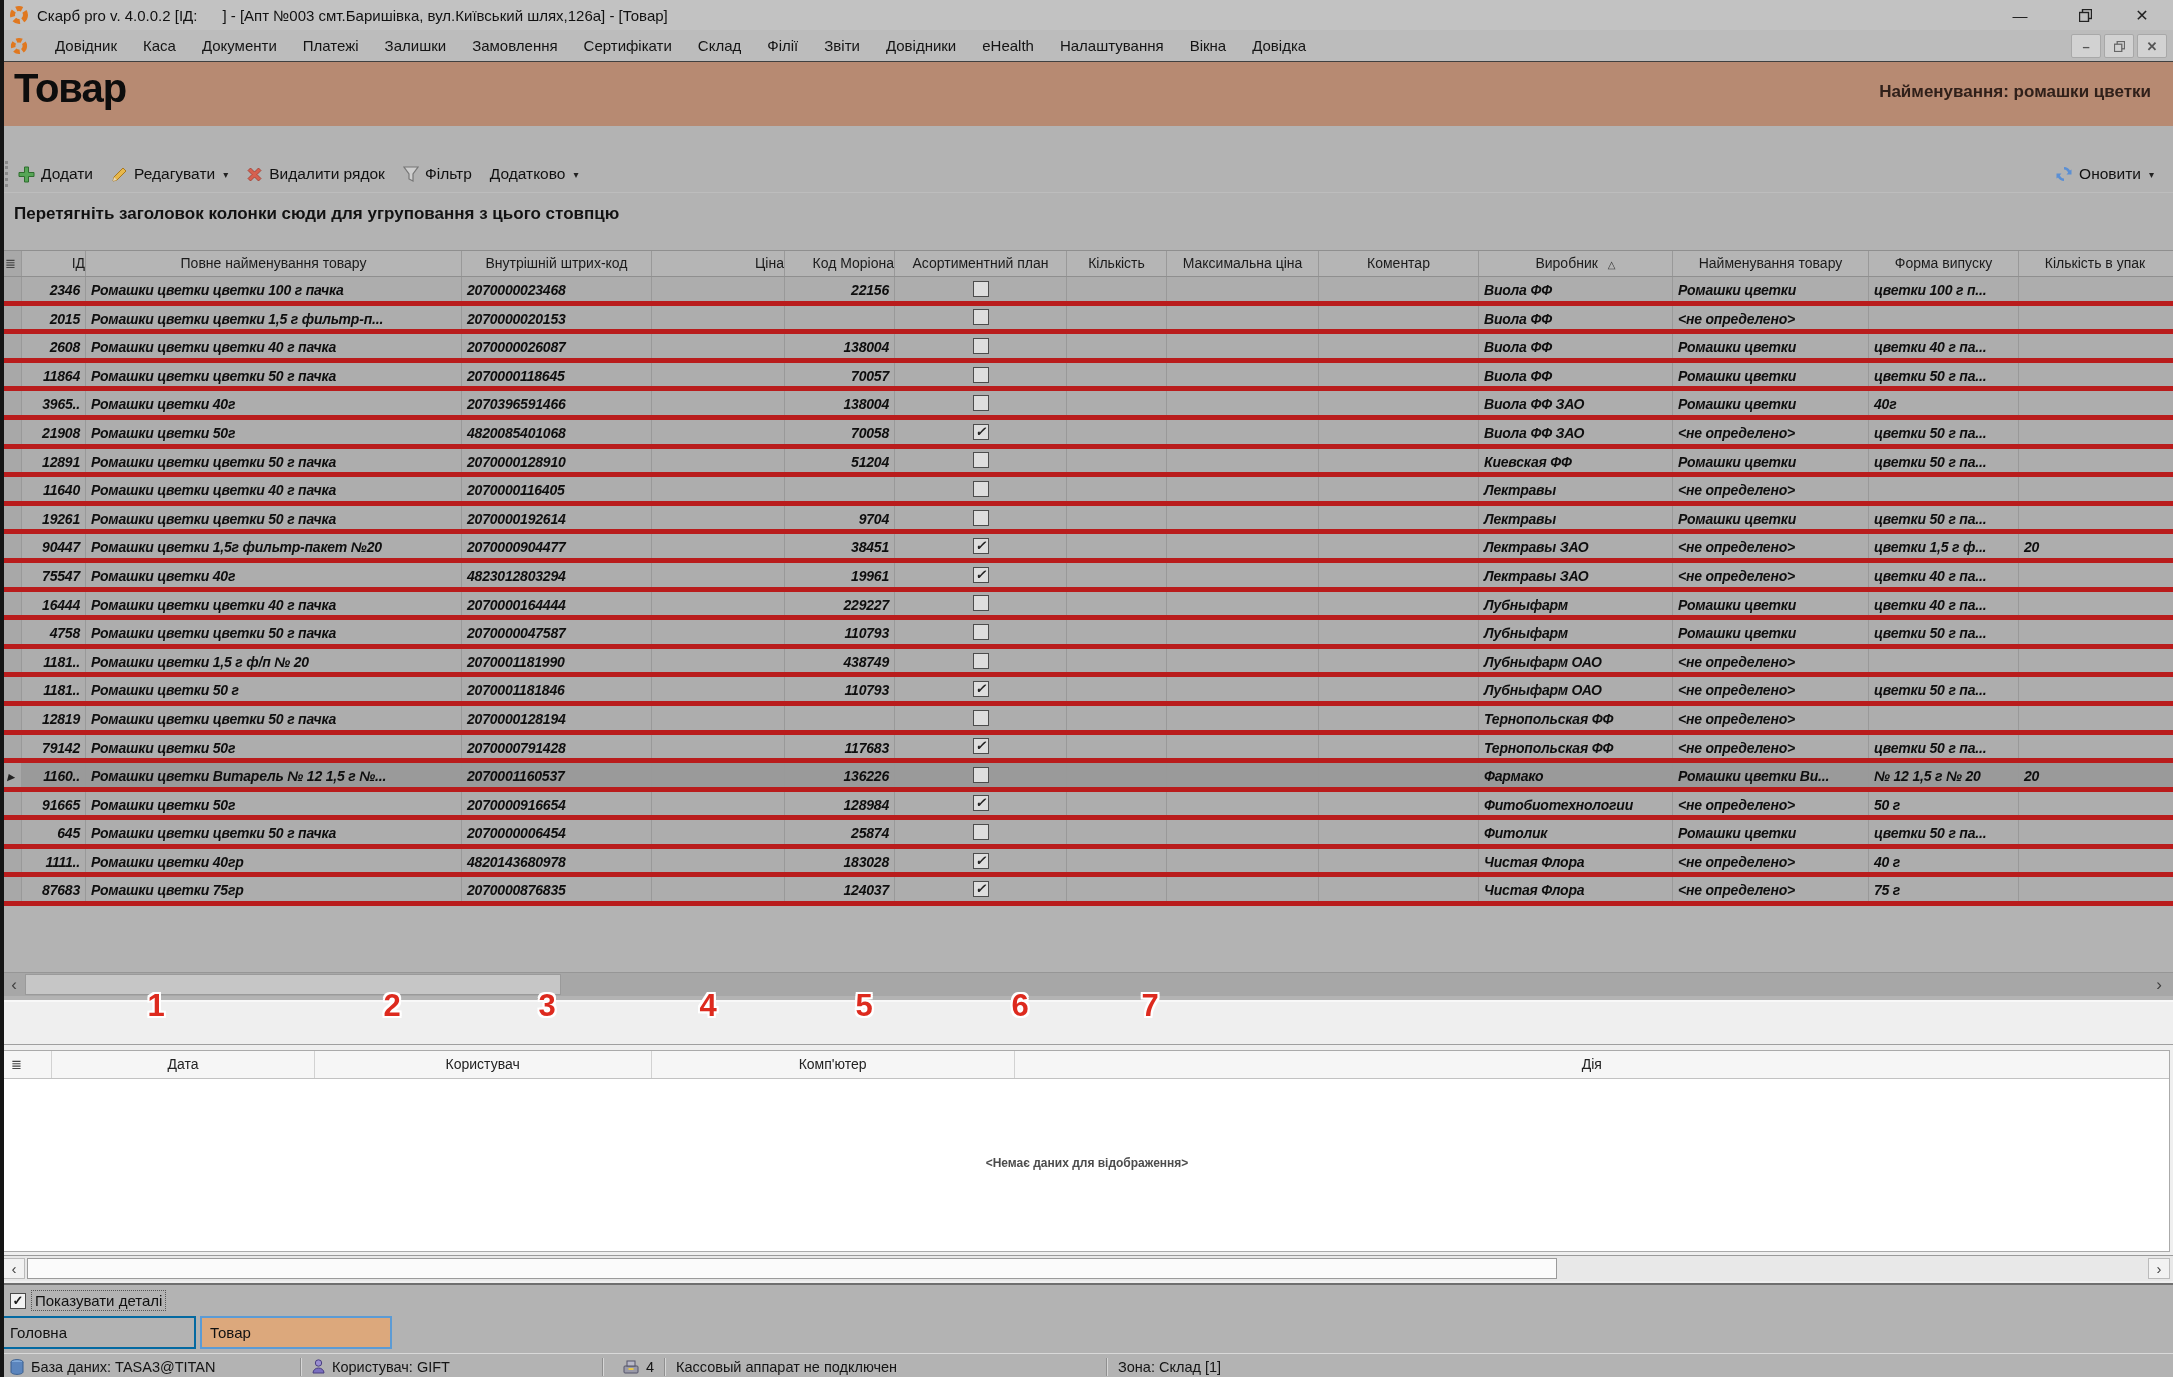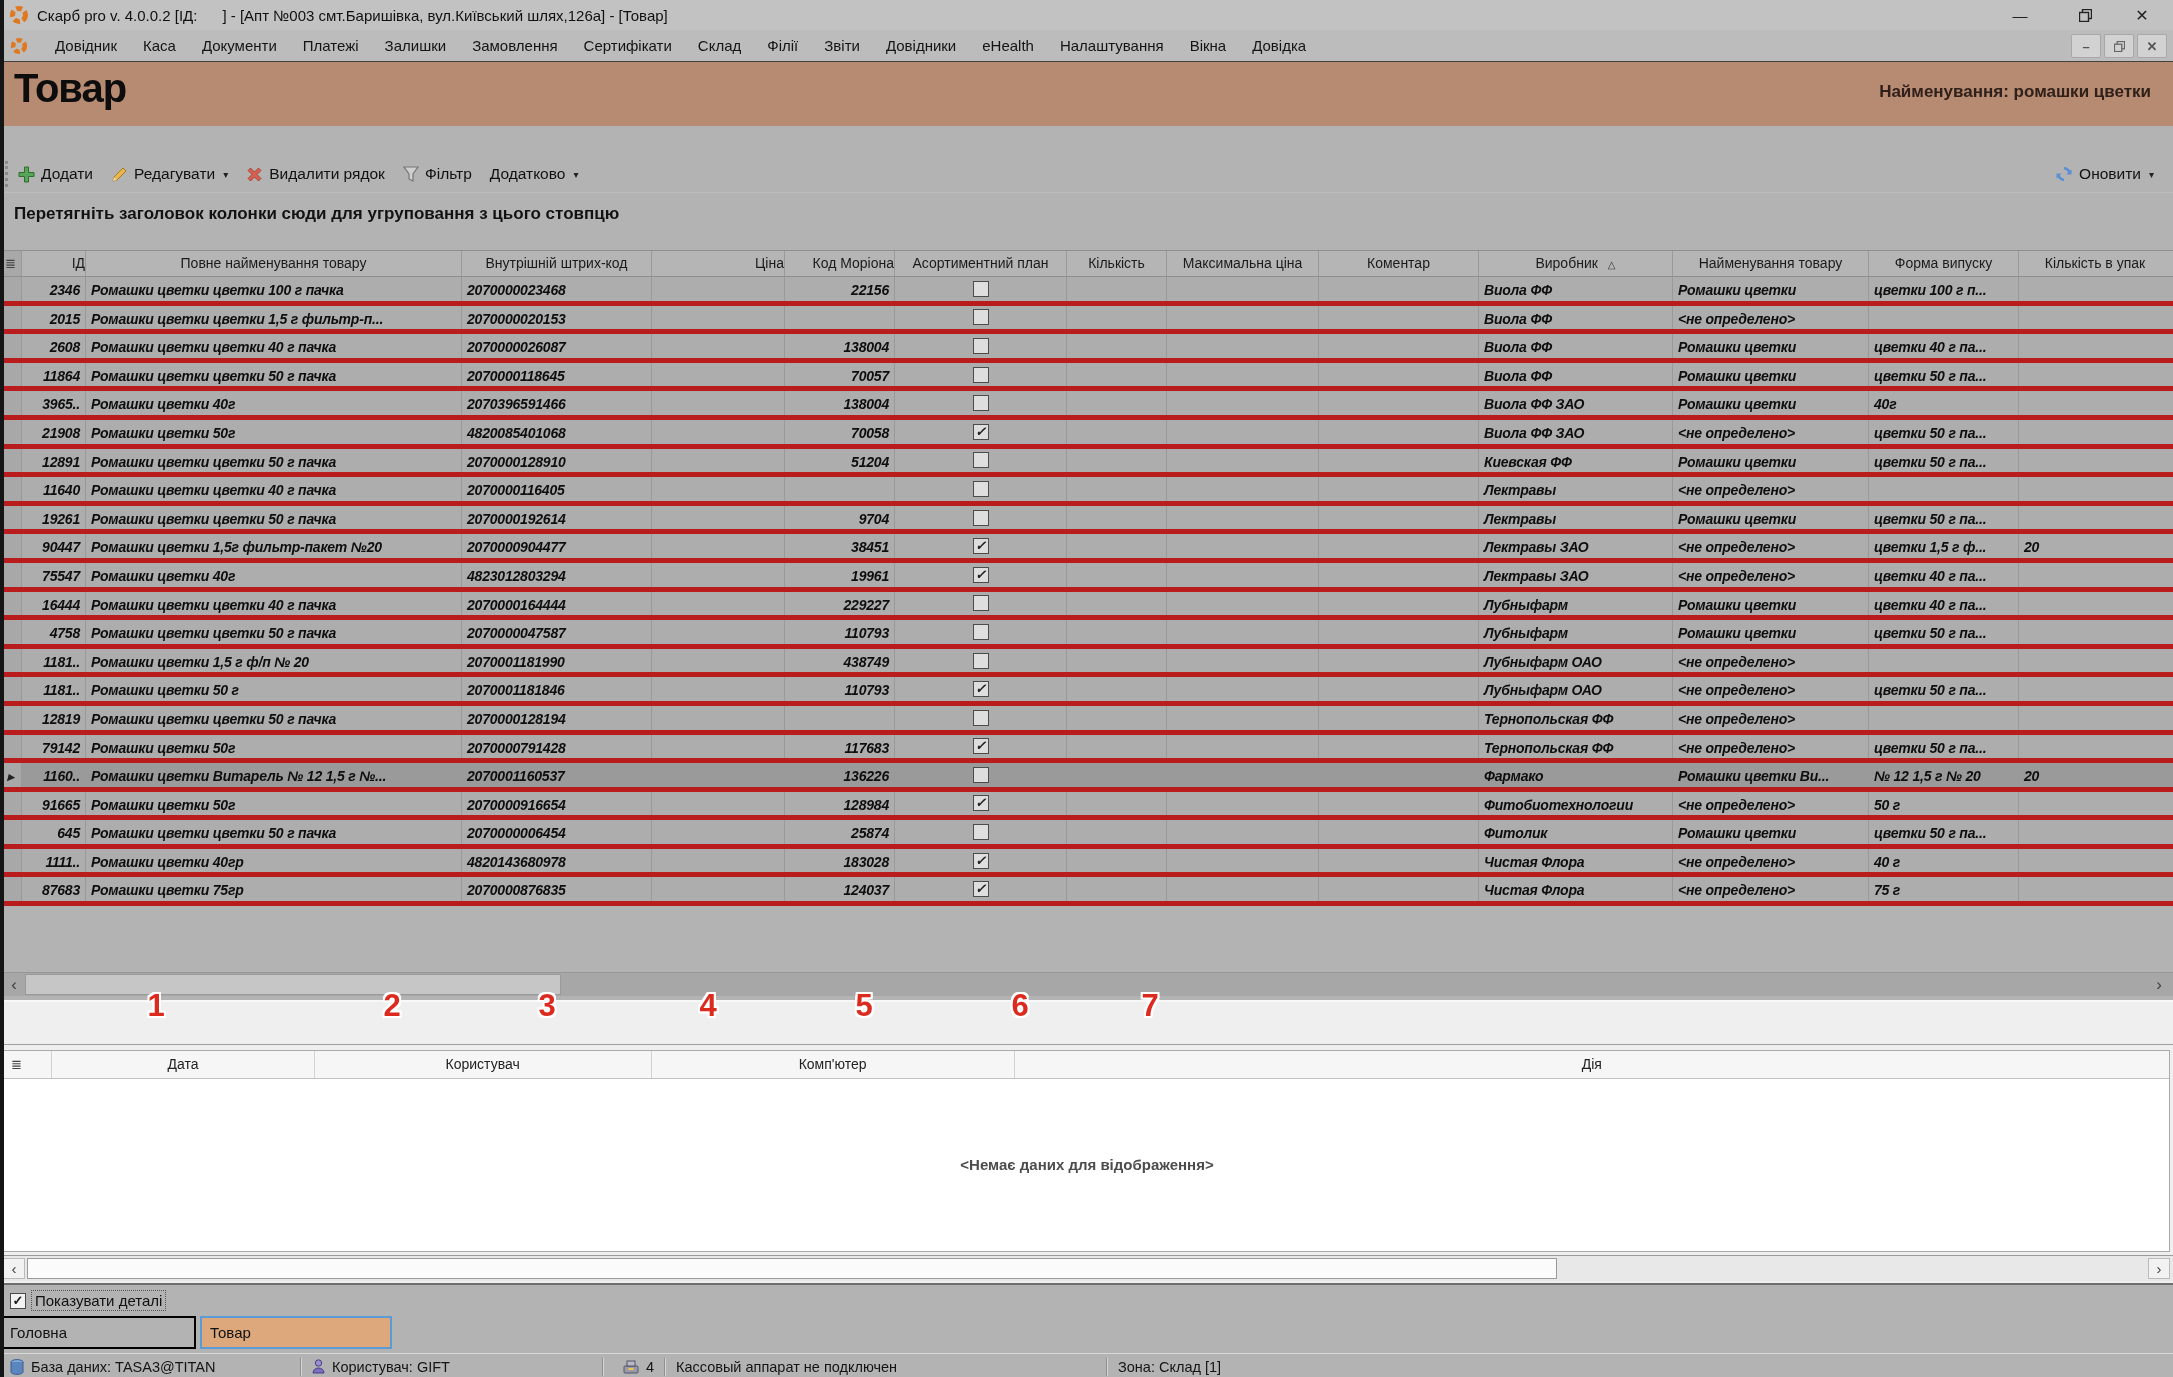--- a/index.html
+++ b/index.html
@@ -86,34 +86,34 @@
   .tabline{position:absolute;left:0;top:42px;width:2173px;height:1px;background:#9f9f9f;}
   .notes{position:absolute;left:0;top:-14px;width:2173px;height:40px;pointer-events:none;z-index:3;}
   .note{position:absolute;transform:translateX(-50%);font-size:31px;font-weight:800;color:#dd2a1e;text-shadow:2px 0 0 #fff,-2px 0 0 #fff,0 2px 0 #fff,0 -2px 0 #fff,2px 2px 0 #fff,-2px -2px 0 #fff,2px -2px 0 #fff,-2px 2px 0 #fff;}
   .n1{left:156px;} .n2{left:392px;} .n3{left:547px;} .n4{left:708px;} .n5{left:864px;} .n6{left:1020px;} .n7{left:1150px;}
 
   .bgrid{position:absolute;left:2px;top:48px;width:2168px;height:202px;background:#fff;border:1px solid #aaa;}
   .bghead{display:flex;height:28px;background:#f6f6f6;border-bottom:1px solid #c2c2c2;}
   .bhcell{font-size:14px;color:#222;text-align:center;line-height:27px;border-right:1px solid #d2d2d2;overflow:hidden;white-space:nowrap;}
   .bc-sel{width:55px;text-align:left;padding-left:8px;}
   .bc0{width:300px;} .bc1{width:385px;} .bc2{width:415px;} .bc3{width:1320px;border-right:none;}
-  .empty-msg{position:absolute;left:0;top:105px;width:2168px;text-align:center;font-size:15px;font-weight:bold;color:#4c4c4c;}
+  .empty-msg{position:absolute;left:0;top:105px;width:2168px;text-align:center;font-size:12px;font-weight:bold;color:#4c4c4c;}
 
   .bscroll{position:absolute;left:0;top:253px;width:2173px;height:26px;background:#e8e8e8;border-top:1px solid #9a9a9a;}
   .bs-arrow{position:absolute;top:2px;width:22px;height:21px;color:#3f3f3f;font-size:15px;line-height:20px;text-align:center;border:1px solid #bbb;background:#f2f2f2;}
   .bs-left{left:3px;} .bs-right{right:3px;}
   .bs-thumb{position:absolute;left:27px;top:2px;width:1530px;height:21px;background:#fbfbfb;border:1px solid #9a9a9a;}
 
   
   .footer{position:absolute;left:0;top:1283px;width:2173px;height:94px;background:#b3b3b3;border-top:2px solid #6f6f6f;}
   .showdet{position:absolute;left:10px;top:5px;display:flex;align-items:center;gap:5px;}
   .showdet .box{width:16px;height:16px;background:#f2f2f2;border:1.5px solid #4a4a4a;font-size:13px;line-height:13px;text-align:center;font-weight:bold;color:#1a1a1a;}
   .showdet .lbl{font-size:15px;color:#111;border:1px dotted #555;padding:1px 3px;}
   .winbtn{position:absolute;top:31px;height:33px;font-size:15px;color:#111;line-height:29px;padding-left:8px;}
-  .wb-home{left:0;width:196px;background:#b3b3b3;border:2px solid #000000;}
+  .wb-home{left:0;width:196px;background:#b3b3b3;border:2px solid #0369a1;}
   .wb-tovar{left:200px;width:192px;background:#dca87c;border:2px solid #5b9bd5;}
   .statusbar{position:absolute;left:0;top:68px;width:2173px;height:26px;background:#b3b3b3;border-top:1px solid #d9d9d9;display:flex;align-items:center;font-size:14.5px;color:#141414;}
   .sb-item{display:flex;align-items:center;gap:7px;padding:0 10px;white-space:nowrap;}
   .sbsep{width:2px;height:18px;border-left:1px solid #8f8f8f;border-right:1px solid #d6d6d6;}
   .sb-db{width:300px;} .sb-user{width:300px;} .sb-cash{width:60px;justify-content:flex-end;} .sb-cashst{width:440px;} 
 </style>
 </head>
 <body>
 
 <div class="screen">

